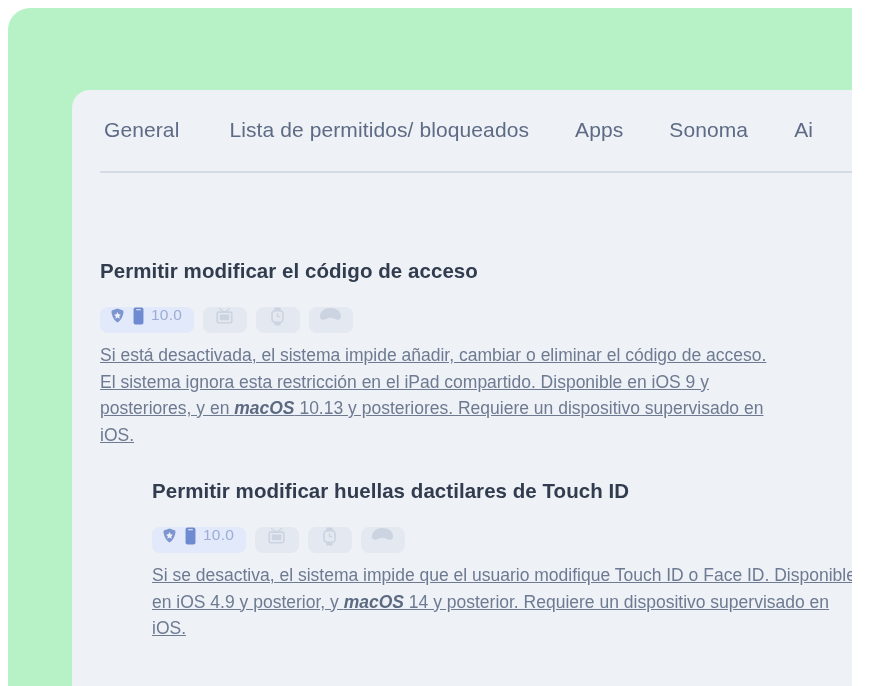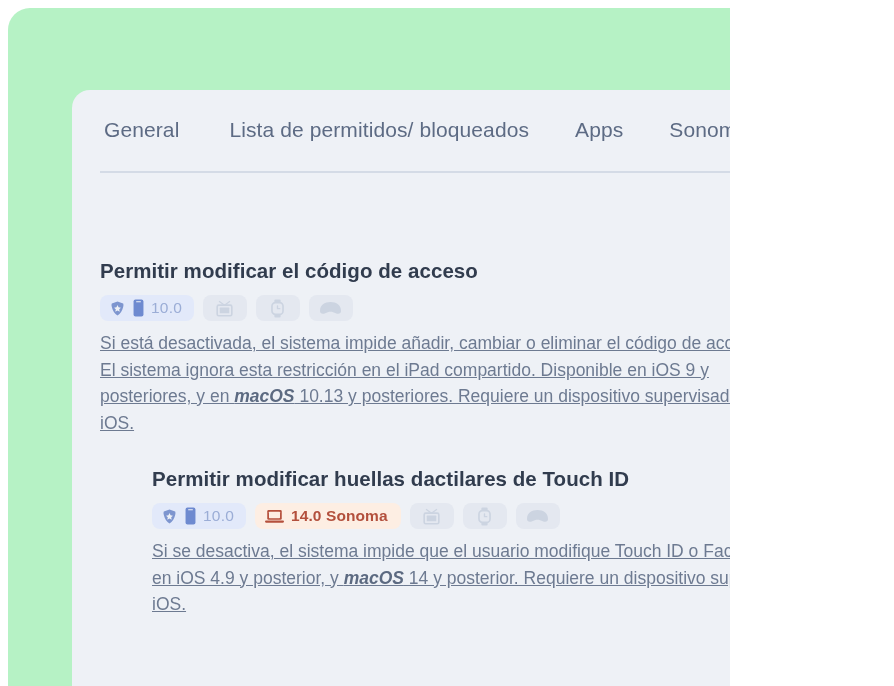--- a/index.html
+++ b/index.html
@@ -11,21 +11,21 @@
   }
 
   body {
     font-family: "Liberation Sans", sans-serif;
     background: #ffffff;
   }
 
   
   #app-root {
     position: relative;
-    width: 730px;
+    width: 852px;
     height: 686px;
     background: #ffffff;
     overflow: hidden;
   }
 
   #green-backdrop {
     position: absolute;
     left: 8px;
     top: 8px;
     width: 900px;
@@ -112,27 +112,27 @@
   
   .badge-row {
     display: flex;
     align-items: center;
     gap: 9px;
     margin-top: 11px;
   }
 
   .badge {
     display: inline-flex;
-    align-items: center;
     gap: 6px;
     height: 26px;
     padding: 0 11px;
     border-radius: 8px;
     font-size: 15.5px;
     line-height: 1;
+    margin-top: 12px;
   }
 
   .badge-ios {
     background: #e2e9fa;
     color: #94a9d4;
     padding: 0 12px 0 9px;
     gap: 7px;
   }
   .badge-ios .badge-label { color: #9badd6; font-weight: 400; letter-spacing: .2px; }
 
@@ -302,30 +302,20 @@
             </span>
             <span>
               <svg width="11" height="18" viewBox="0 0 12 20" aria-hidden="true">
                 <rect x="0.5" y="0.5" width="11" height="19" rx="2.2" fill="#6e8ad0"></rect>
                 <rect x="3.3" y="2.4" width="5.4" height="1.3" rx="0.65" fill="#eef1f6"></rect>
               </svg>
             </span>
             <span class="badge-label">10.0</span>
           </span>
 
-          <span class="badge badge-macos">
-            <span>
-              <svg width="19" height="15" viewBox="0 0 22 17" aria-hidden="true">
-                <rect x="2.6" y="1" width="16.8" height="11.4" rx="1.6" fill="#b5503c"></rect>
-                <rect x="4.6" y="2.9" width="12.8" height="7.6" rx="0.7" fill="#fdeee3"></rect>
-                <rect x="0" y="13.2" width="22" height="2.4" rx="1.2" fill="#b5503c"></rect>
-              </svg>
-            </span>
-            <span class="badge-label">14.0 Sonoma</span>
-          </span>
 
           <span class="badge badge-off">
             <span>
               <svg width="19" height="17" viewBox="0 0 22 20" aria-hidden="true">
                 <path d="M11 6.3 L4.6 1.4" stroke="#ccd4e1" stroke-width="1.5" fill="none"></path>
                 <path d="M11 6.3 L17.4 1.4" stroke="#ccd4e1" stroke-width="1.5" fill="none"></path>
                 <rect x="2.4" y="6" width="17.2" height="12.6" rx="1.8" fill="none" stroke="#ccd4e1" stroke-width="1.9"></rect>
                 <rect x="5.4" y="8.9" width="11.2" height="6.8" rx="0.8" fill="#ccd4e1"></rect>
               </svg>
             </span>

